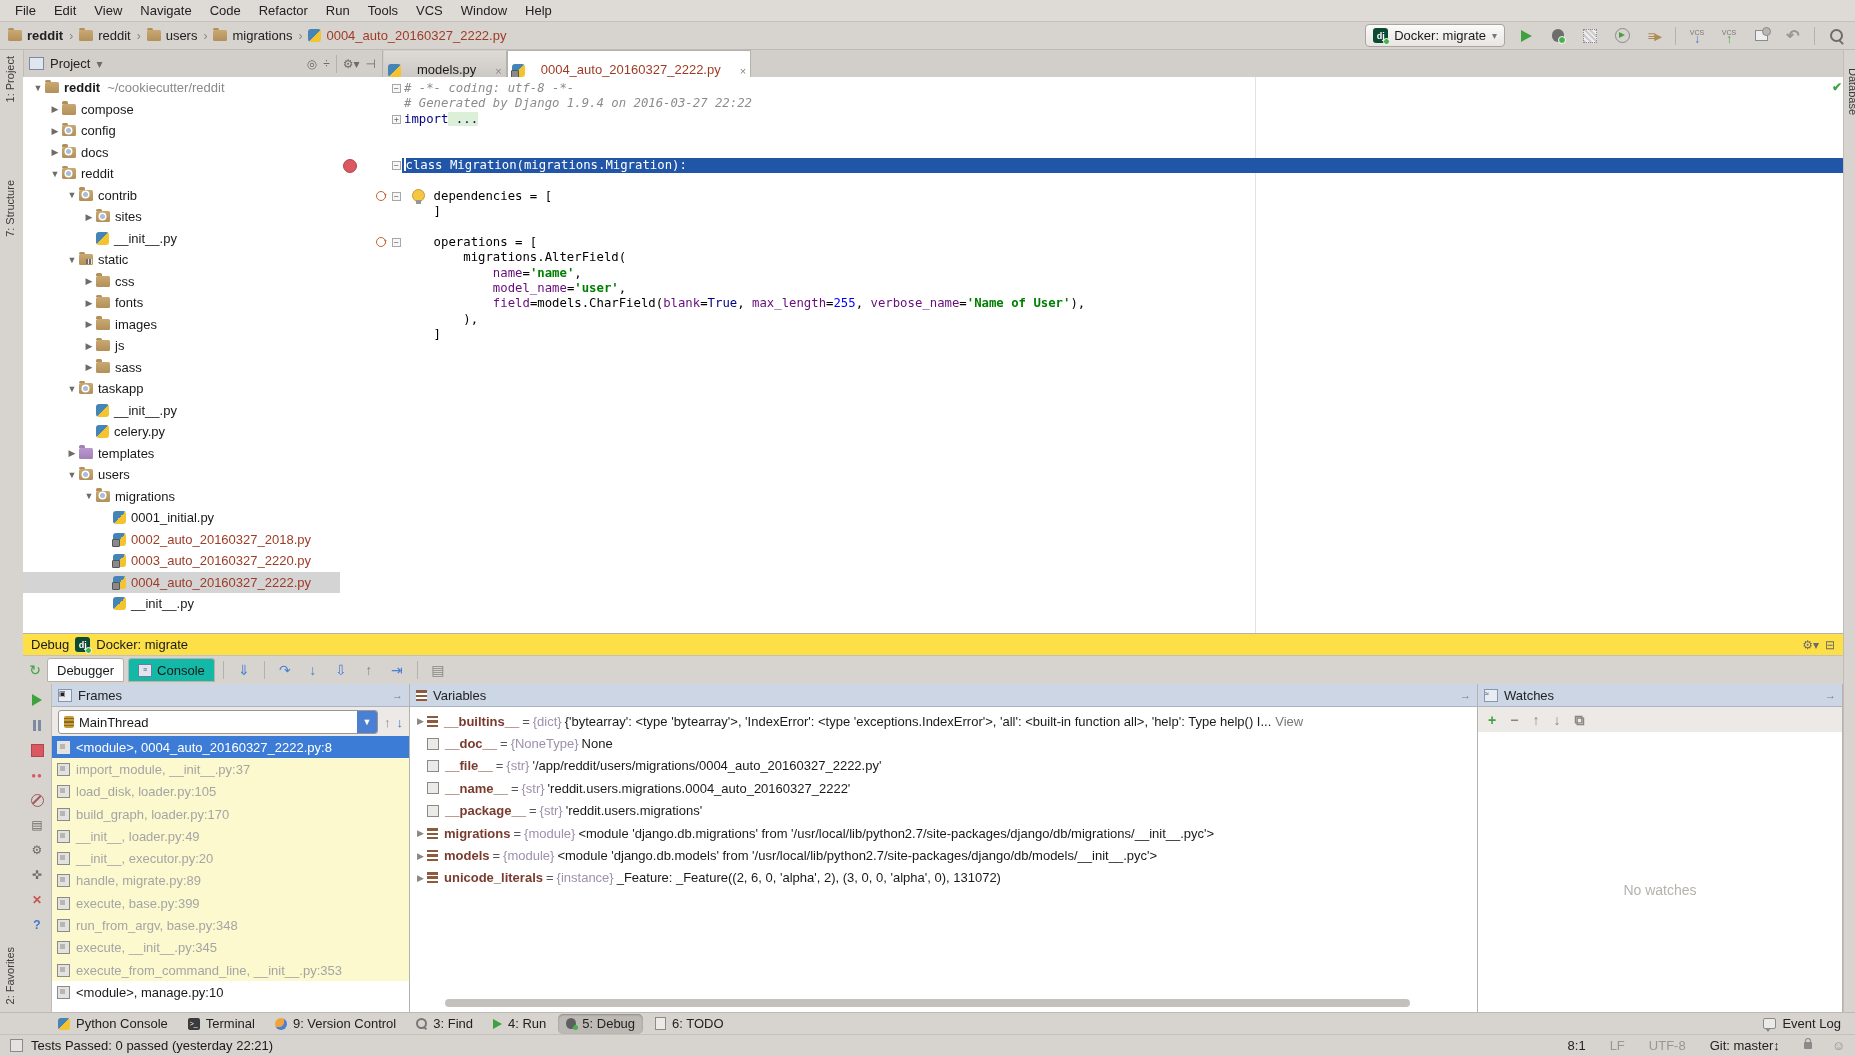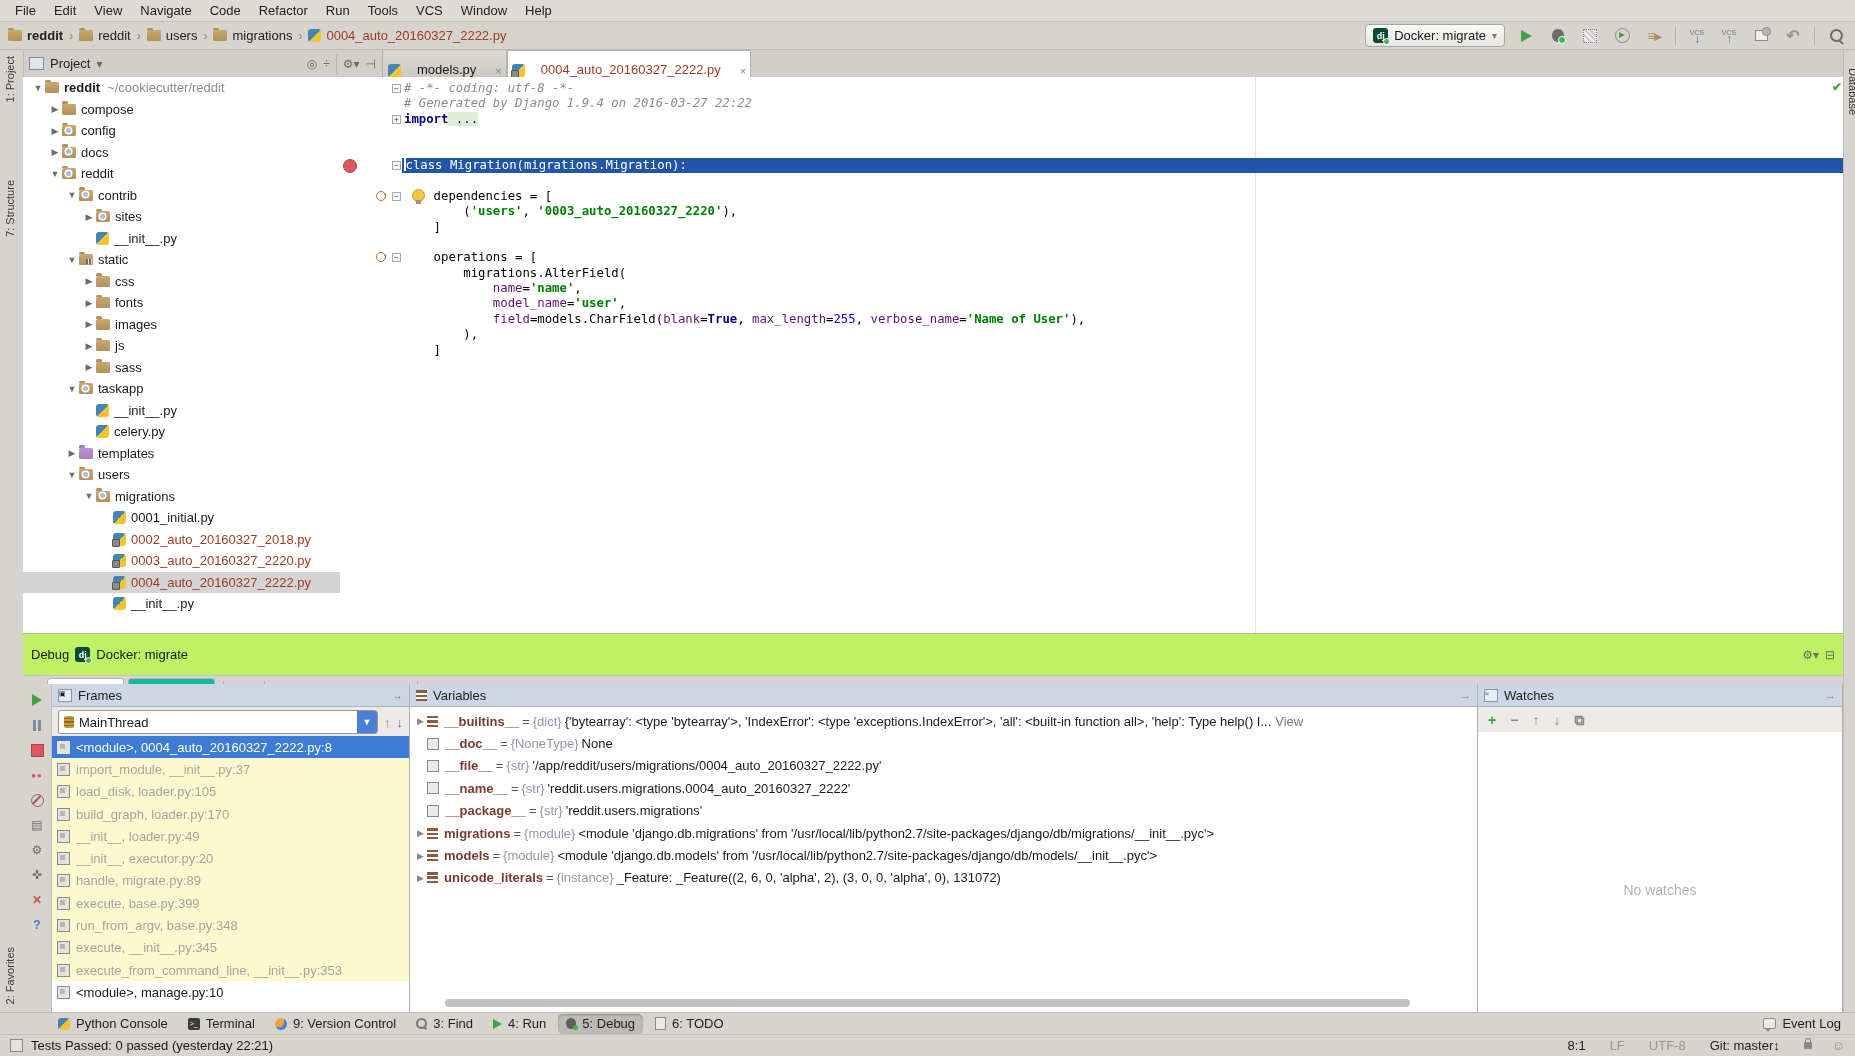--- a/index.html
+++ b/index.html
@@ -84,38 +84,38 @@
   
   .editor{left:340px;top:77px;width:1503px;height:556px;background:#fff;overflow:hidden;}
   .guide{position:absolute;left:915px;top:0;bottom:0;width:1px;background:#e3e3e3;}
   .cl{display:flex;height:15.4px;line-height:15.4px;font-family:"DejaVu Sans Mono",monospace;font-size:12.3px;position:relative;}
   .gut{width:62px;flex:none;position:relative;}
   .ct{flex:1;white-space:pre;padding-left:2px;}
   .cl.hl .ct{background:#2155a8;color:#fff;}
   .cl.hl .ct span{color:#fff !important;font-weight:normal;}
   .caret{display:inline-block;width:1.5px;height:13px;background:#fff;vertical-align:-2px;}
   .sy-c{color:#8c8c8c;font-style:italic;}
-  .sy-k{color:#000080;font-weight:bold;}
+  .sy-k{color:#000080;font-weight:normal;}
   .sy-s{color:#008000;font-weight:bold;}
   .sy-n{color:#0000ff;}
   .sy-p{color:#660e7a;}
   .sy-t{color:#000;}
   .sy-fold{background:#dcf0d8;color:#000080;}
   .bp{position:absolute;left:3px;top:1.5px;width:12px;height:12px;border-radius:50%;background:#db5860;border:1px solid #b2444b;}
   .foldbox{position:absolute;left:52px;top:3px;width:9px;height:9px;border:1px solid #a8a8a8;background:#f7f7f7;
            font-size:8px;line-height:8px;text-align:center;color:#666;box-sizing:border-box;}
   .oup{position:absolute;left:36px;top:2px;width:8px;height:8px;border:1.5px solid #c0662e;border-radius:50%;}
   .oup::after{content:'↑';position:absolute;left:6px;top:-4px;font-size:8px;color:#c0662e;}
   .bulb{position:absolute;width:11px;height:11px;border-radius:50%;background:#f5c63f;border:1px solid #c9983a;}
   .bulb::after{content:'';position:absolute;left:3px;top:10px;width:5px;height:4px;background:#9a9691;}
   .echeck{position:absolute;right:1px;top:3px;color:#3fa23f;font-size:12px;font-weight:bold;}
   .emark{position:absolute;right:0;width:8px;height:3px;background:#2155a8;}
   
   .dbg{left:23px;top:633px;width:1820px;height:379px;background:#ece9e6;border-top:1px solid #b5b1ad;box-sizing:border-box;}
-  .dbg-hdr{display:flex;align-items:center;height:21px;padding:10px 8px;gap:6px;background:#bef264;border-bottom:1px solid #c4c0bc;}
+  .dbg-hdr{display:flex;align-items:center;height:21px;padding:0 8px;gap:6px;background:#fde047;border-bottom:1px solid #c4c0bc;}
   .dbg-hdr .spacer{flex:1;}
   .dbg-hdr .hic{color:#6f6b67;font-size:12px;}
   .dbg-tabs{display:flex;align-items:center;height:28px;background:#d7d3cf;border-bottom:1px solid #bdb9b5;padding-left:4px;gap:4px;}
   .dtab{display:flex;align-items:center;gap:5px;height:22px;padding:0 9px;border:1px solid #b5b1ad;border-radius:3px 3px 0 0;background:#14b8a6;}
   .dtab.active{background:#fff;}
   .dtab .tic{width:12px;height:11px;border:1px solid #6d7e9c;background:#dfe6f0;font-size:7px;line-height:9px;color:#44566e;text-align:center;}
   .stepico{color:#4a7fd4;font-size:14px;width:24px;text-align:center;}
   .stepico.dim{color:#8a8682;}
   .dbg-body{position:absolute;left:0;top:50px;right:0;bottom:0;}
   .dbg-stripe{position:absolute;left:0;top:0;width:29px;bottom:0;background:#d7d3cf;border-right:1px solid #c0bcb8;
@@ -486,24 +486,20 @@
         </div>
         <div class="cl">
           <span class="gut">
             <span class="oup"></span>
             <span class="foldbox">−</span>
           </span>
           <span class="ct"><span class="sy-t">    dependencies = [</span></span>
         </div>
         <div class="cl">
           <span class="gut"></span>
-          <span class="ct"><span class="sy-t">        (</span><span class="sy-s">'users'</span><span class="sy-t">, </span><span class="sy-s">'0003_auto_20160327_2220'</span><span class="sy-t">),</span></span>
-        </div>
-        <div class="cl">
-          <span class="gut"></span>
           <span class="ct"><span class="sy-t">    ]</span></span>
         </div>
         <div class="cl">
           <span class="gut"></span>
           <span class="ct"></span>
         </div>
         <div class="cl">
           <span class="gut">
             <span class="oup"></span>
             <span class="foldbox">−</span>

